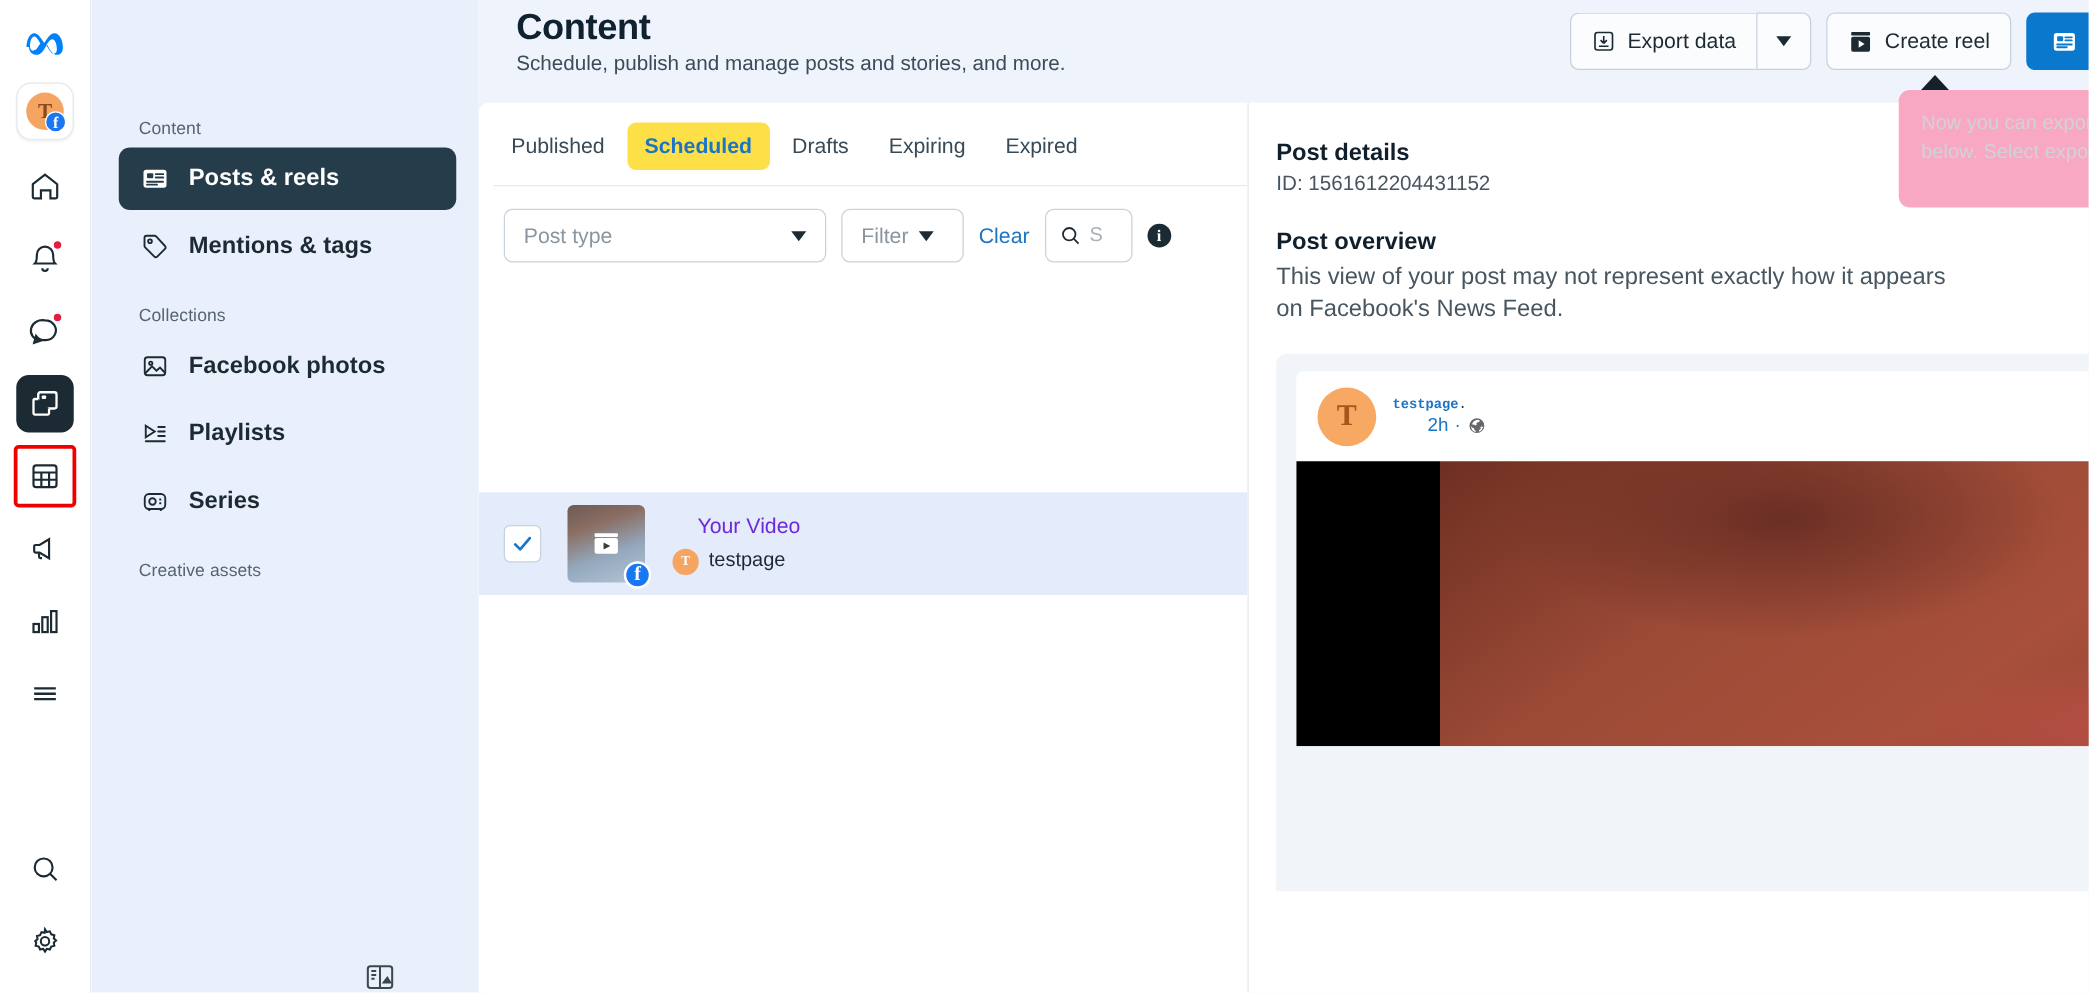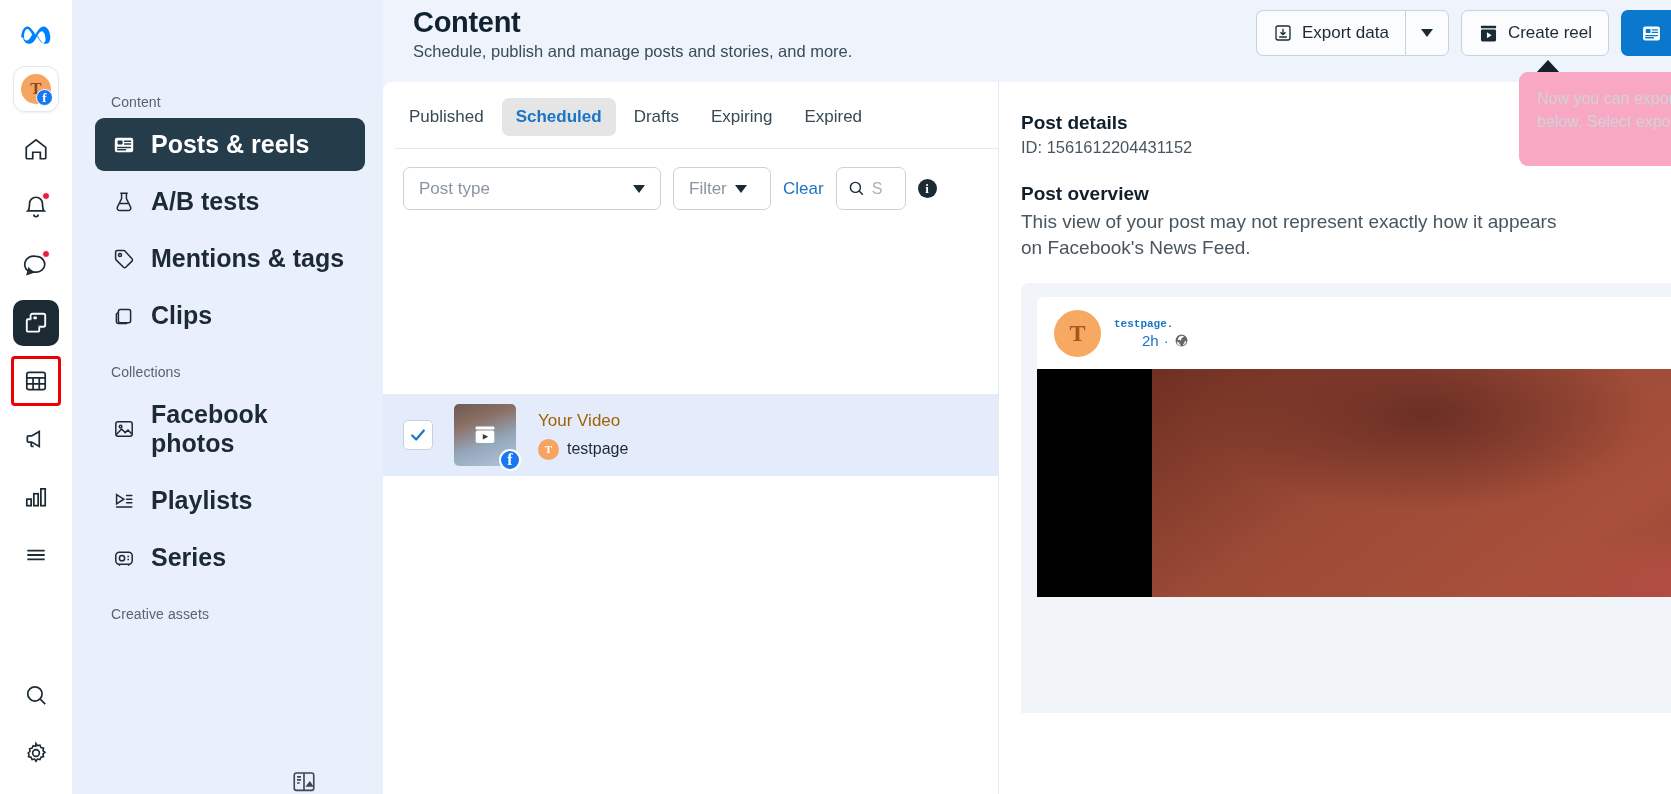--- a/index.html
+++ b/index.html
@@ -67,21 +67,21 @@
     padding: 88px 0 0 0;
     position: relative;
   }
   .nav-section {
     font-size: 14px; color: #56646e; padding: 6px 0 8px 38px; letter-spacing: .1px;
   }
   .nav-item {
     display: flex; align-items: center; gap: 14px;
     margin: 0 18px 4px 22px; padding: 12px 16px;
     border-radius: 9px; cursor: pointer;
-    font-size: 25px; font-weight: 700; color: #1c2b33;
+    font-size: 19px; font-weight: 700; color: #1c2b33;
   }
   .nav-item .ico { width: 26px; height: 26px; display:flex; align-items:center; justify-content:center; flex: 0 0 26px; }
   .nav-item.active { background: #253c4a; color: #ffffff; }
   .nav-bottom-ico { position:absolute; left: 218px; bottom: 2px; opacity: .85; }
 
   
   .main { flex: 1; position: relative; background: #ffffff; height: 794px; overflow: hidden;}
 
   .page-header {
     position: absolute; left: 0; top: 0;
@@ -133,21 +133,21 @@
     background: #eef3fc; padding-left: 0;
   }
   .panel {
     position: absolute; left: 0px; top: 0px; width: 615px; height: 312px;
     background: #ffffff; border-radius: 9px 0 0 0;
   }
   .tabs { display: flex; align-items: center; gap: 4px; padding: 16px 0 0 12px; }
   .tab {
     padding: 9px 14px; border-radius: 7px; font-size: 17px; color: #374a56; cursor: pointer;
   }
-  .tab.active { background: #e5e5e5; color: #1b74c4; font-weight: 700; }
+  .tab.active { background: #fde047; color: #1b74c4; font-weight: 700; }
   .divider { height: 1px; background: #e4e9ef; margin: 12px 0 0 12px; }
 
   .filters { display: flex; align-items: center; gap: 12px; padding: 18px 0 0 20px; }
   .select {
     width: 258px; height: 43px; border: 1px solid #c9d2dc; border-radius: 7px;
     display: flex; align-items: center; justify-content: space-between;
     padding: 0 15px; font-size: 17px; color: #8a95a0; background: #fff; cursor: pointer;
   }
   .select.small { width: 98px; color: #8a95a0; padding-right: 11px; gap: 8px; justify-content: flex-start;}
   .caret-ico { border-left: 6px solid transparent; border-right: 6px solid transparent; border-top: 8px solid #1c2b33; }
@@ -183,21 +183,21 @@
     position: absolute; left: 50%; top: 50%; transform: translate(-50%,-50%);
     width: 26px; height: 26px; color: #fff;
   }
   .thumb .fb-badge {
     position: absolute; right: -5px; bottom: -5px; width: 22px; height: 22px;
     border-radius: 50%; background: #1877f2; border: 2px solid #fff; color: #fff;
     display:flex; align-items:center; justify-content:center;
     font-family: "Liberation Serif", serif; font-size: 16px; font-weight: 700; line-height:1;
   }
   .row-text { margin-left: 22px; }
-  .row-title { font-size: 17px; color: #a16207; }
+  .row-title { font-size: 17px; color: #6d28d9; margin-left: 20px; }
   .row-sub { display: flex; align-items: center; gap: 8px; margin-top: 8px; }
   .mini-av {
     width: 21px; height: 21px; border-radius: 50%; background: #f5a462; color: #fff;
     font-size: 11px; font-weight: 700; display:flex; align-items:center; justify-content:center;
     font-family: "Liberation Serif", serif;
   }
   .row-sub span.nm { font-size: 16px; color: #1c2b33; }
   .boost-btn {
     position: absolute; left: 826px; top: 18px; height: 46px; min-width: 190px;
     border: 1px solid #c9d2dc; border-radius: 7px; background: #edf2fc;
@@ -340,50 +340,32 @@
         <svg width="24" height="24" viewBox="0 0 24 24" fill="none">
             <rect x="2.8" y="4.8" width="18.4" height="14.4" rx="2.2" fill="#fff"></rect>
             <rect x="5.6" y="7.6" width="5" height="4" rx=".8" fill="#253c4a"></rect>
             <path d="M12.6 8.3h6M12.6 11h6M5.6 14.4h12.8M5.6 16.7h8" stroke="#253c4a" stroke-width="1.5" stroke-linecap="round"></path>
           </svg>
       </span>
       <span>Posts &amp; reels</span>
     </div>
 
 
-    <div class="nav-item">
-      <span class="ico">
-        <svg width="24" height="24" viewBox="0 0 24 24" fill="none" stroke="#1c2b33" stroke-width="1.5">
-            <path d="M9.6 3.2v5.3L5.4 17.2a2.3 2.3 0 0 0 2.1 3.3h9a2.3 2.3 0 0 0 2.1-3.3l-4.2-8.7V3.2"></path>
-            <path d="M8.3 3.2h7.4M7.6 13.6h8.8"></path>
-          </svg>
-      </span>
-      <span>A/B tests</span>
-    </div>
 
 
     <div class="nav-item">
       <span class="ico">
         <svg width="24" height="24" viewBox="0 0 24 24" fill="none" stroke="#1c2b33" stroke-width="1.5">
             <path d="M11.8 3.6H5.2a1.6 1.6 0 0 0-1.6 1.6v6.6c0 .4.2.8.5 1.1l7.4 7.4a1.6 1.6 0 0 0 2.3 0l6.2-6.2a1.6 1.6 0 0 0 0-2.3L12.9 4.1a1.6 1.6 0 0 0-1.1-.5z"></path>
             <circle cx="8" cy="8" r="1.5"></circle>
           </svg>
       </span>
       <span>Mentions &amp; tags</span>
     </div>
 
-    <div class="nav-item">
-      <span class="ico">
-        <svg width="24" height="24" viewBox="0 0 24 24" fill="none" stroke="#1c2b33" stroke-width="1.5">
-            <path d="M8.4 5.4h8.2a2 2 0 0 1 2 2v9.4a2 2 0 0 1-2 2H8.4a2 2 0 0 1-2-2V7.4a2 2 0 0 1 2-2z"></path>
-            <path d="M6.4 8.4 4.4 10v7.4a2 2 0 0 0 2 2h8.8"></path>
-          </svg>
-      </span>
-      <span>Clips</span>
-    </div>
 
     <div class="nav-section" style="margin-top:16px">Collections</div>
 
     <div class="nav-item">
       <span class="ico">
         <svg width="24" height="24" viewBox="0 0 24 24" fill="none" stroke="#1c2b33" stroke-width="1.5">
             <rect x="3.8" y="4.8" width="16.4" height="14.4" rx="2.2"></rect>
             <circle cx="8.6" cy="9.6" r="1.3"></circle>
             <path d="M4.4 17.4 9.6 12l3.6 3.6 2.8-2.6 3.8 4"></path>
           </svg>

